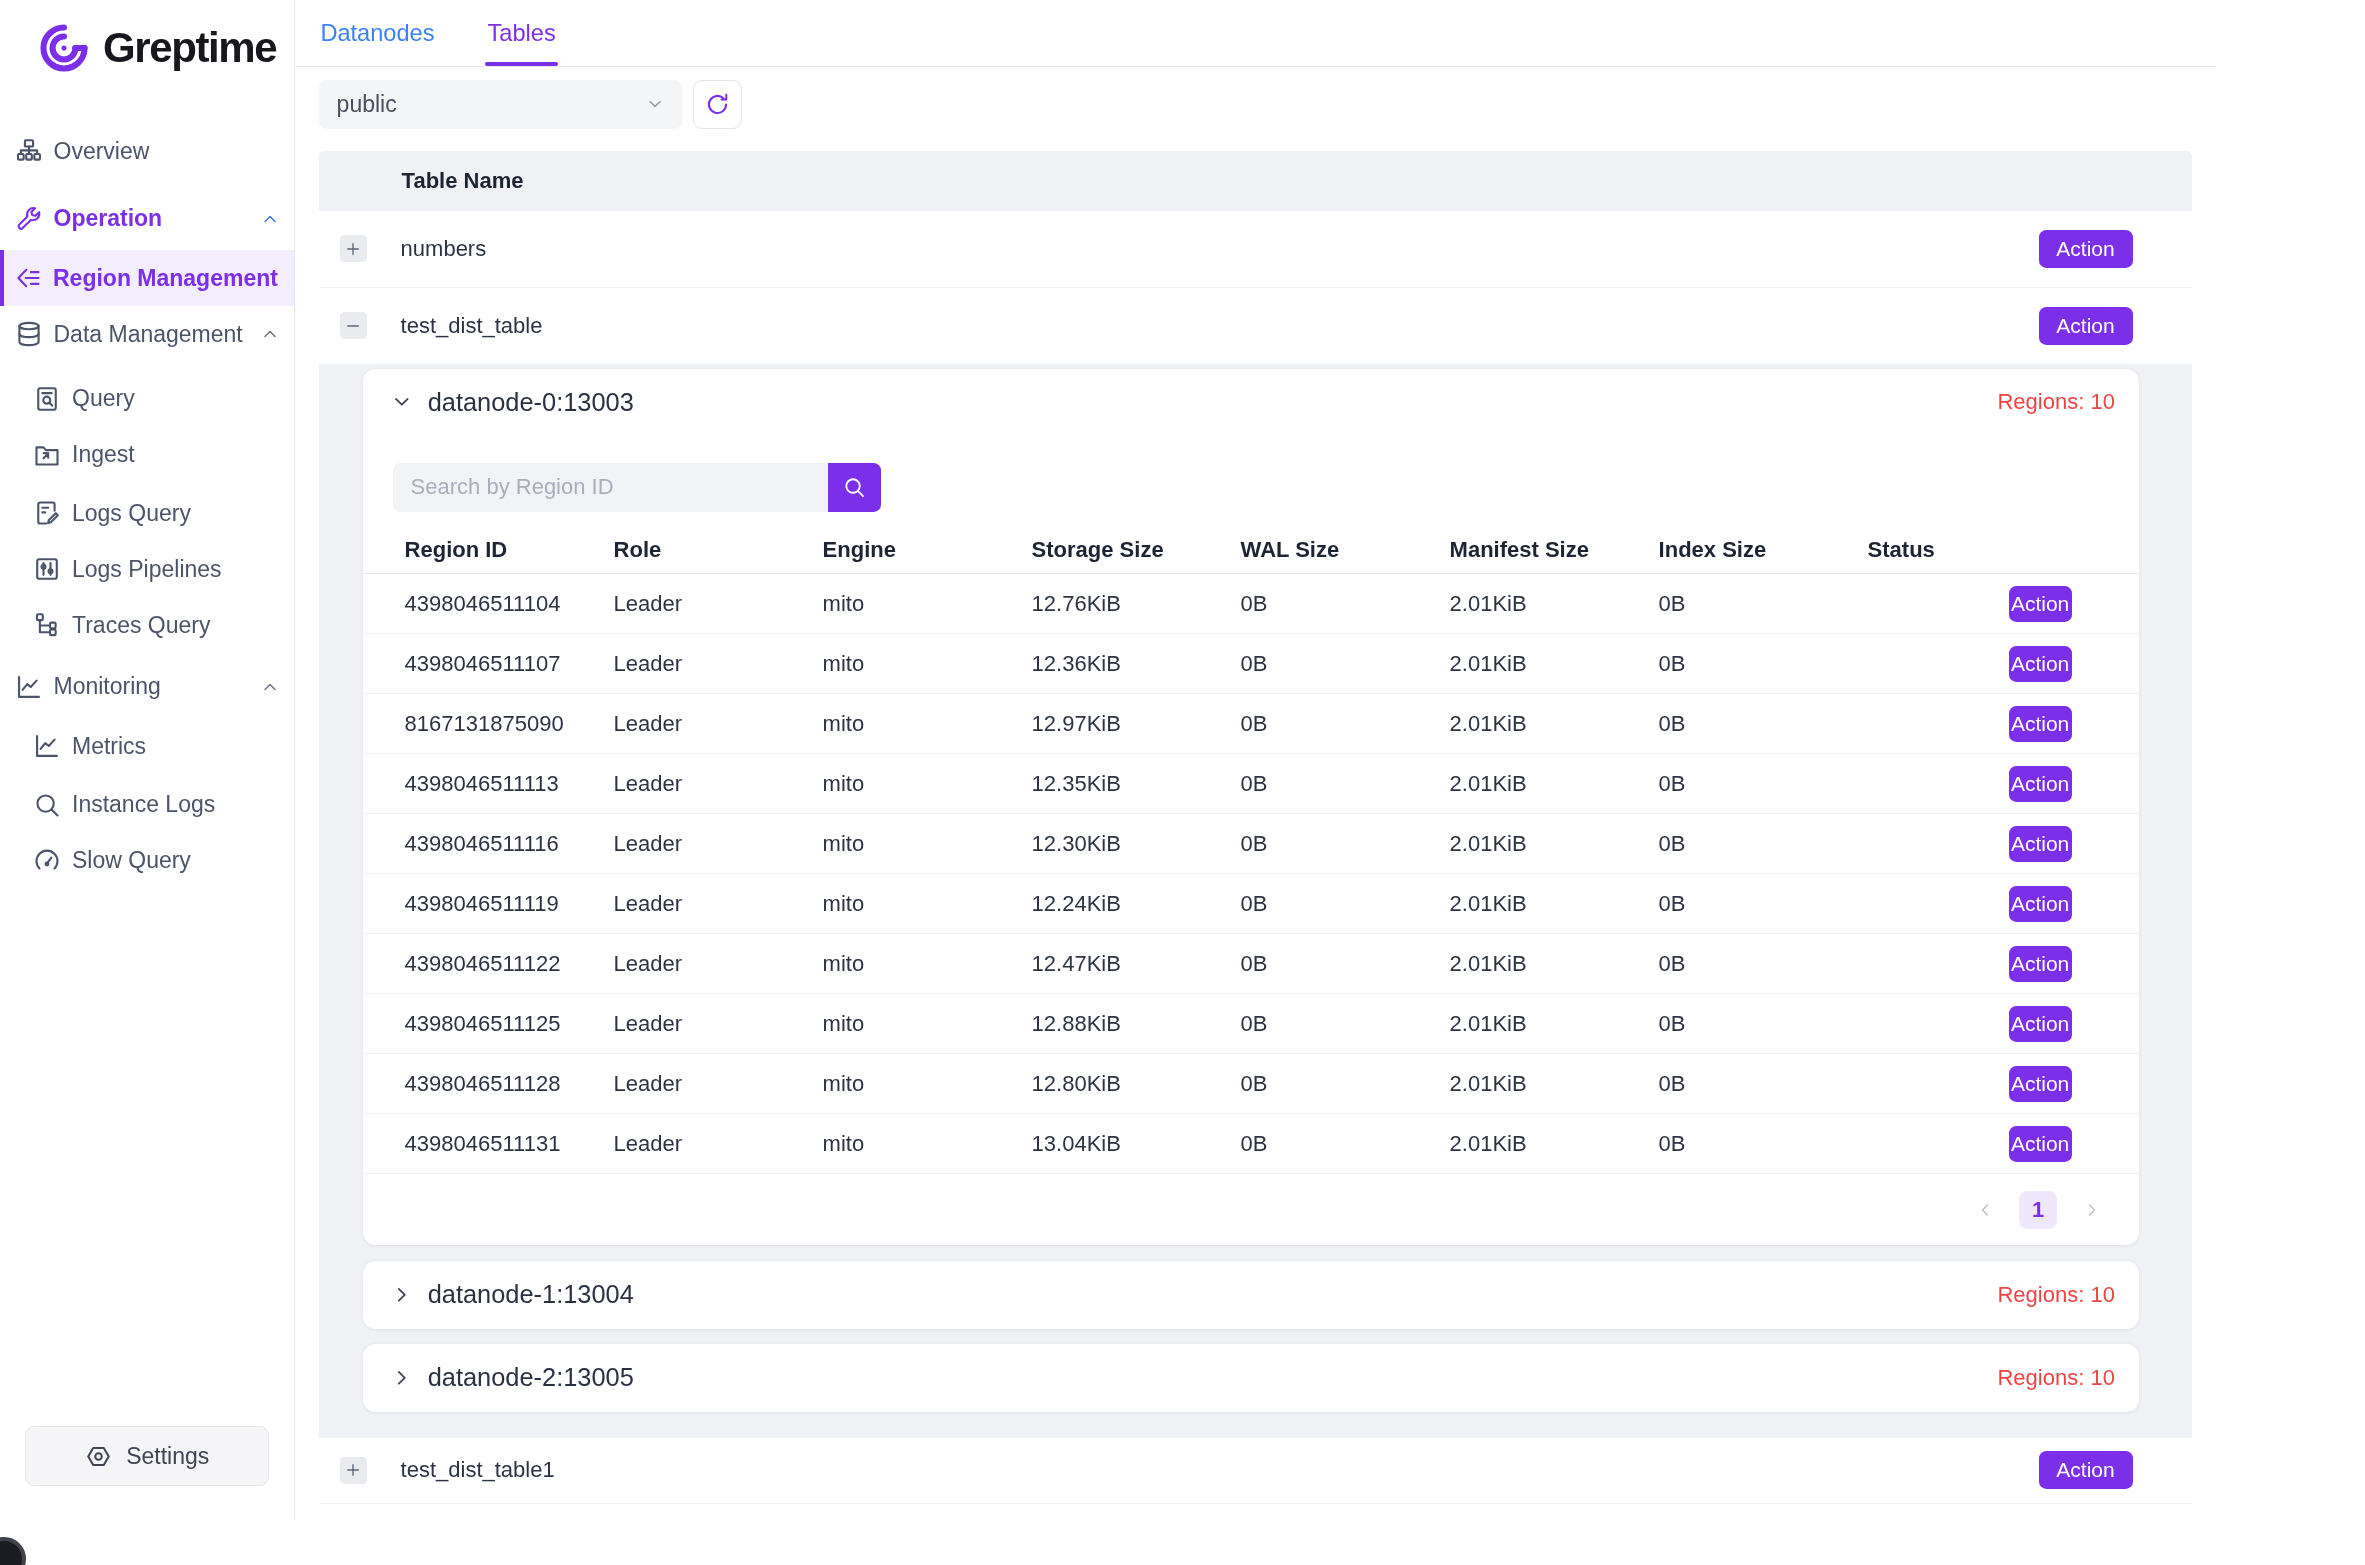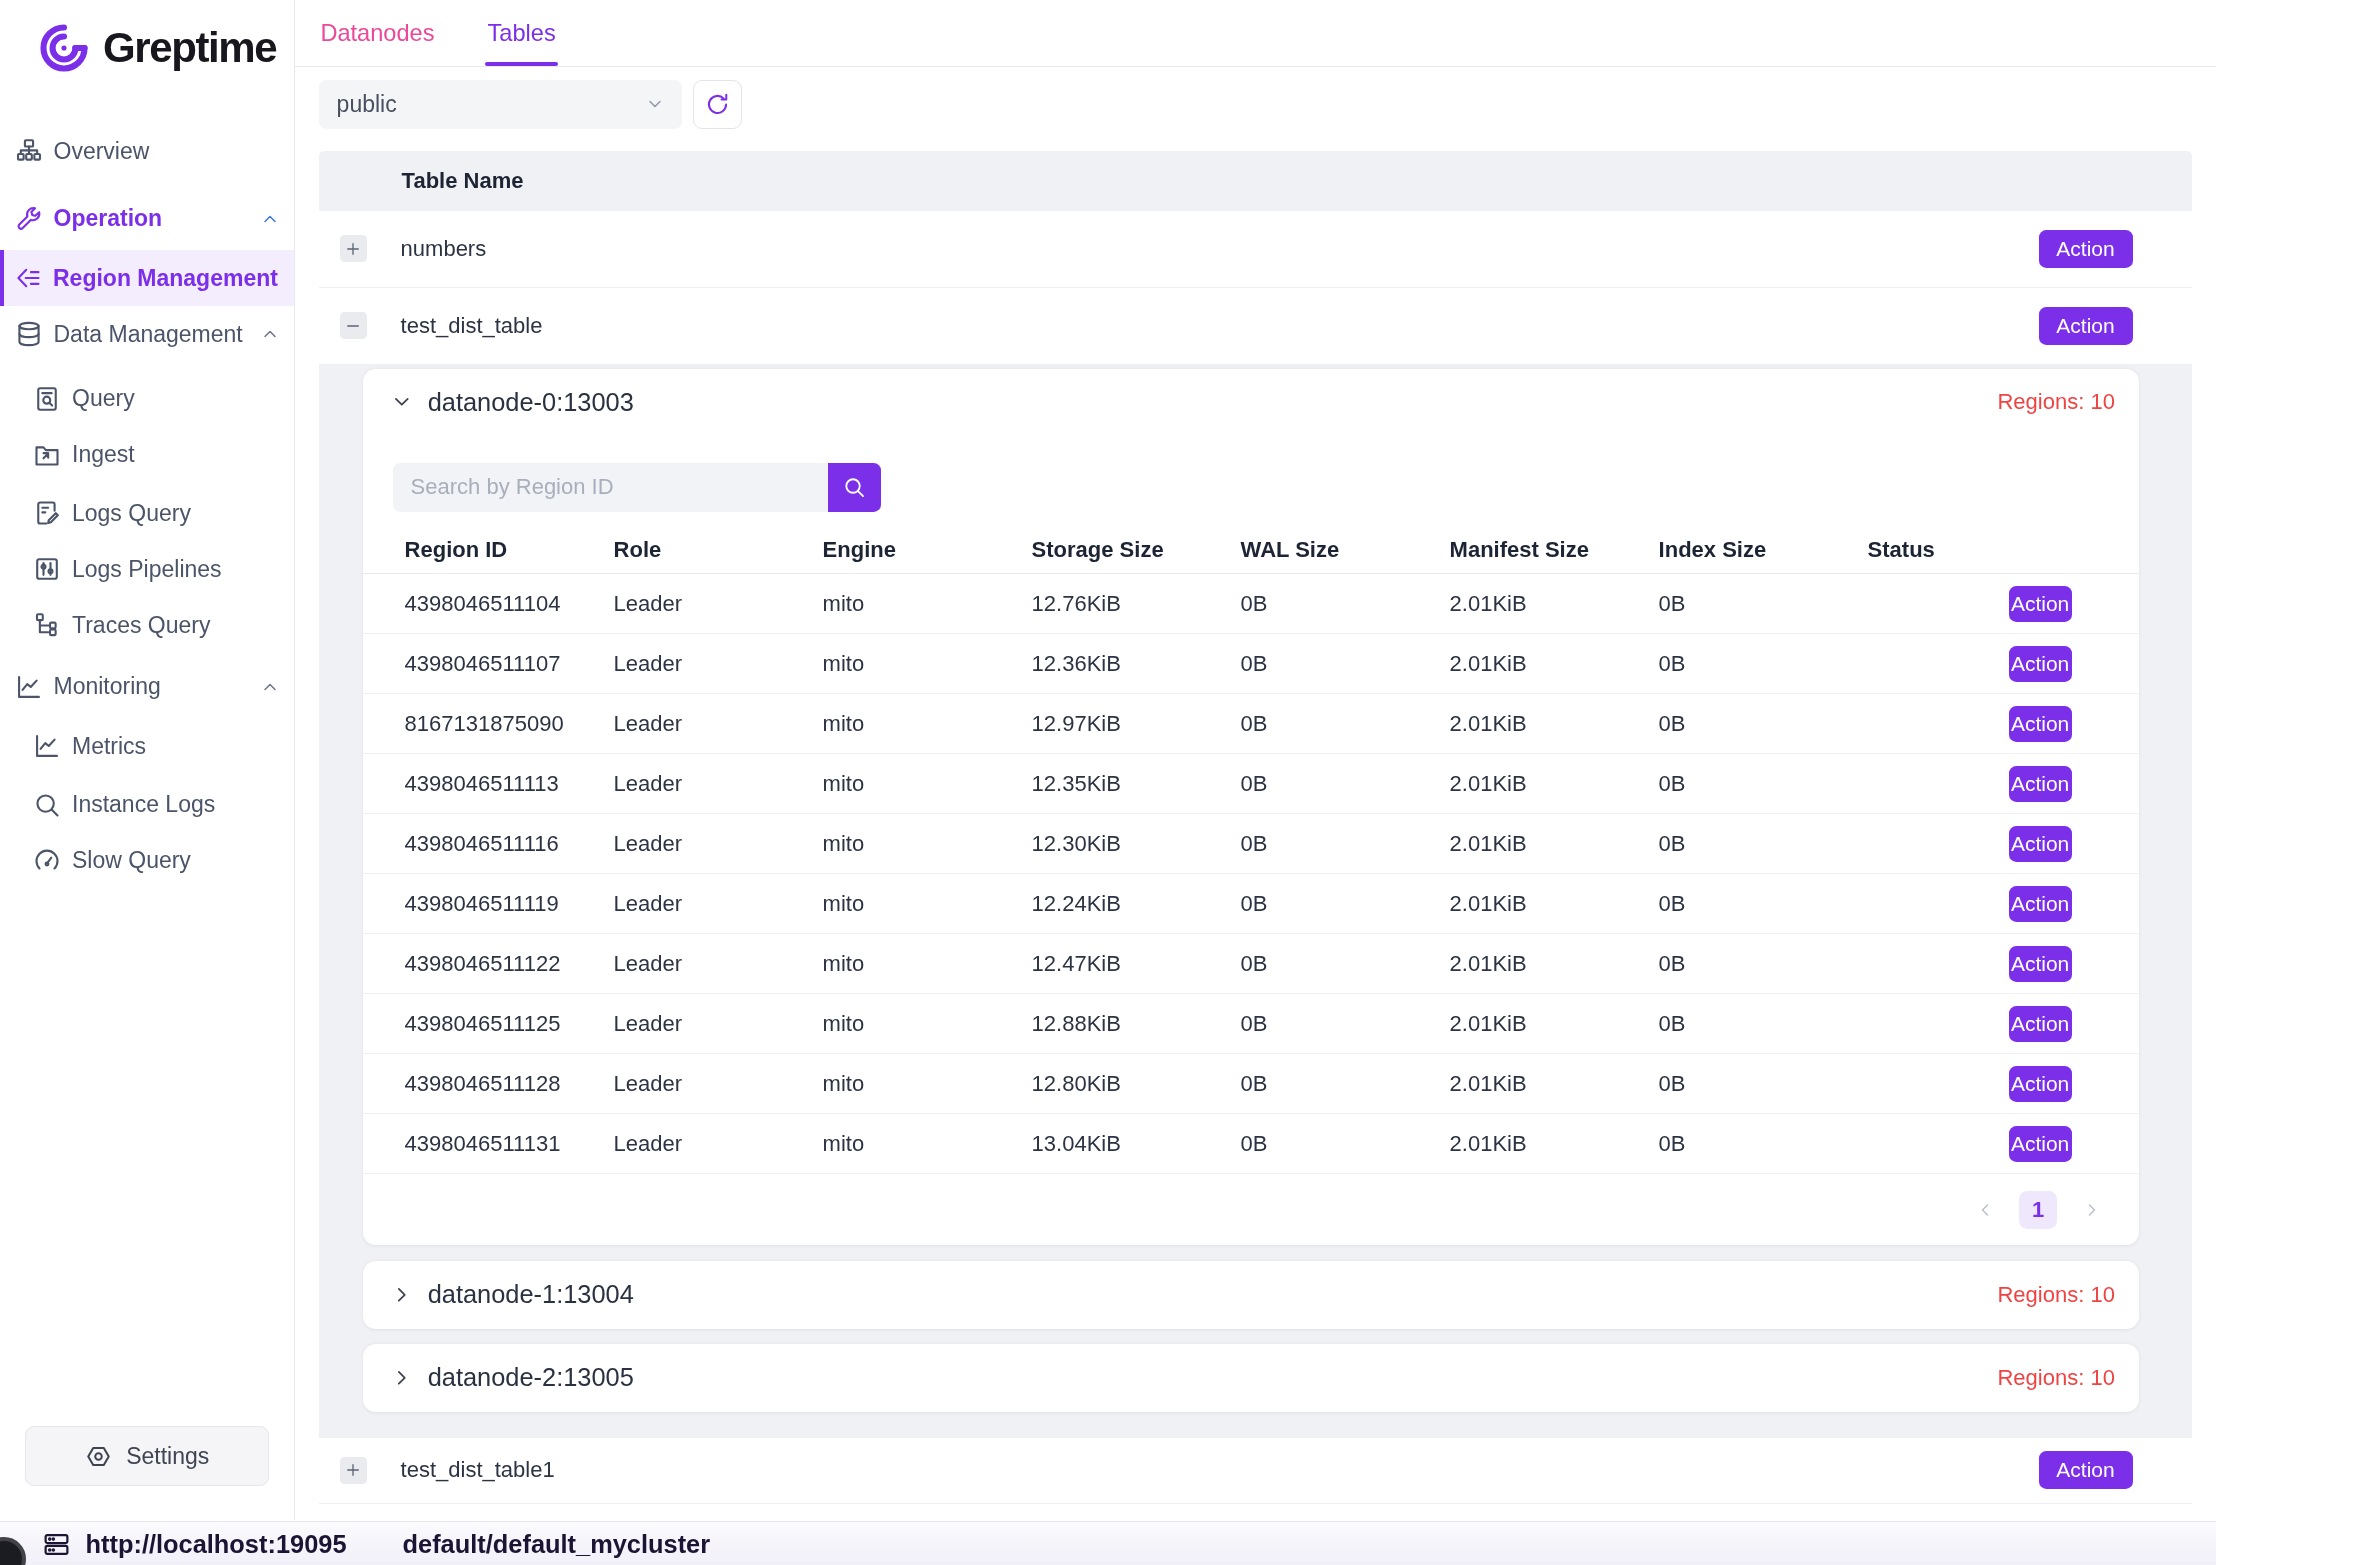--- a/index.html
+++ b/index.html
@@ -21,21 +21,21 @@
   .nav-item .chev { margin-left:auto; width:20px; height:20px; color:#3d76e0; }
   .nav-item.gray-chev .chev { color:#6b7488; }
   .mt13{margin-top:11.8px;} .mt9{margin-top:8.2px;} .mt6{margin-top:5.4px;} .mt4{margin-top:3.6px;} .mt3{margin-top:2.7px;}
   .sidebar-spacer { flex:1; }
   .settings-btn { margin:0 25.4px 34px 25.4px; height:60px; border:0.9px solid #e6e6eb; background:#f5f5f7; border-radius:9px; display:flex; align-items:center; justify-content:center; gap:14.5px; font-size:23px; color:#3f4453; font-family:inherit; cursor:pointer; }
   .settings-btn svg { width:27px; height:27px; color:#3f4453; }
 
   
   .main { flex:1; min-width:0; display:flex; flex-direction:column; height:1520px; }
   .tabbar { height:67px; flex:0 0 67px; border-bottom:0.9px solid #e9eaee; display:flex; align-items:stretch; gap:53px; padding-left:25.4px; }
-  .tab { position:relative; display:flex; align-items:center; font-size:23.6px; color:#ec4899; cursor:pointer; }
+  .tab { position:relative; display:flex; align-items:center; font-size:23.6px; color:#3b82f6; cursor:pointer; }
   .tab.active { color:#7c2fe8; }
   .tab.active::after { content:""; position:absolute; left:-2.7px; right:-2.7px; bottom:0; height:4.5px; border-radius:2.7px; background:#7c2fe8; }
 
   .toolbar { display:flex; align-items:center; gap:11.8px; margin:12.7px 0 0 23.6px; }
   .db-select { width:363px; height:49px; background:#f4f5f7; border-radius:7.3px; display:flex; align-items:center; padding:0 16.3px 0 18px; font-size:23px; color:#494f5e; cursor:pointer; }
   .db-select .chevd { margin-left:auto; width:20px; height:20px; color:#9099ab; }
   .refresh-btn { width:49px; height:49px; border:0.9px solid #e3e4e9; border-radius:9px; background:#fff; display:flex; align-items:center; justify-content:center; cursor:pointer; }
   .refresh-btn svg { width:27px; height:27px; color:#7c2fe8; }
 
   .outer-table { margin:22px 24.5px 0 23.6px; }
@@ -513,28 +513,16 @@
               <line x1="5" y1="12" x2="19" y2="12"></line>
             </svg>
         </button>
         <span class="ot-name">test_dist_table1</span>
         <button class="action-btn">Action</button>
       </div>
     </div>
 
   </main>
 
-  <div class="statusbar">
-    <svg class="sicon" viewBox="0 0 24 24" stroke-width="2">
-        <rect x="3" y="4.2" width="18" height="6.6" rx="1.4"></rect>
-        <rect x="3" y="13.2" width="18" height="6.6" rx="1.4"></rect>
-        <circle cx="6.4" cy="7.5" r="0.6" fill="currentColor"></circle>
-        <circle cx="9.4" cy="7.5" r="0.6" fill="currentColor"></circle>
-        <circle cx="6.4" cy="16.5" r="0.6" fill="currentColor"></circle>
-        <circle cx="9.4" cy="16.5" r="0.6" fill="currentColor"></circle>
-      </svg>
-    <span class="sb-url">http://localhost:19095</span>
-    <span class="sb-cluster">default/default_mycluster</span>
-  </div>
   <div class="corner-widget"></div>
 
 </div>
 
 
 </body></html>

